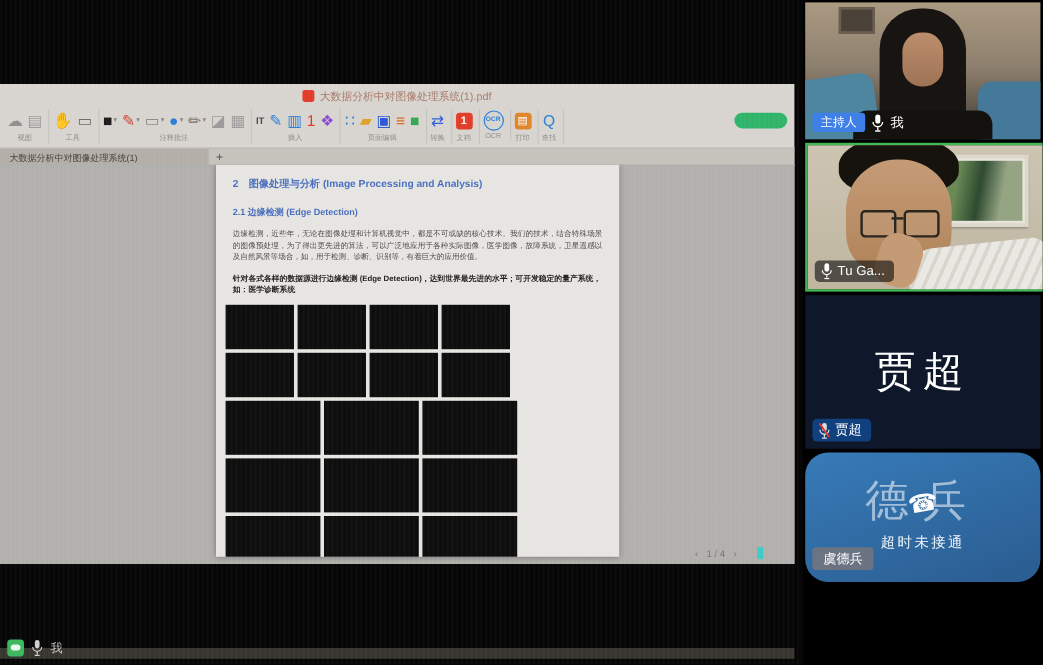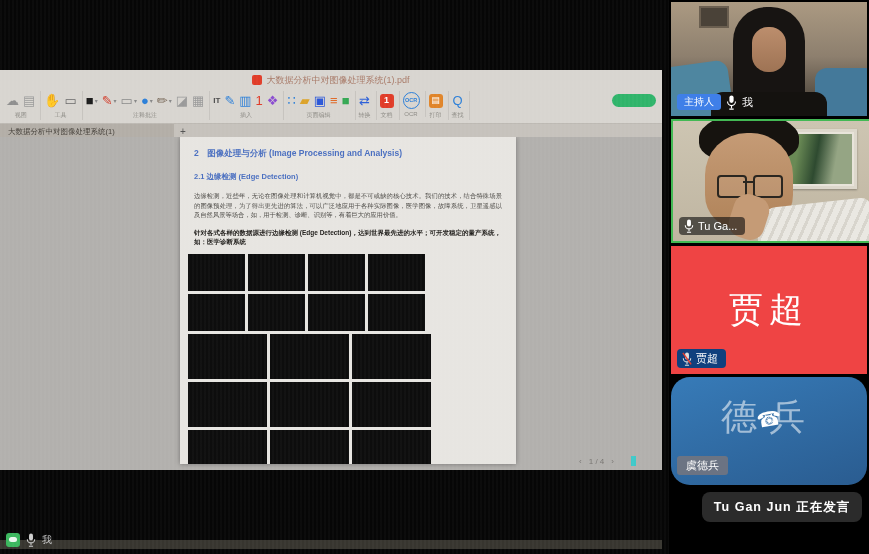--- a/index.html
+++ b/index.html
@@ -81,21 +81,21 @@
   .v2 .hair2{position:absolute;left:26px;top:-8px;width:100px;height:50px;background:#16130f;border-radius:50% 50% 40% 40%;}
   .v2 .face2{position:absolute;left:32px;top:12px;width:88px;height:96px;background:linear-gradient(#c59b76,#b08359);border-radius:42px 42px 34px 34px;}
   .v2 .gl,.v2 .gr{position:absolute;top:54px;width:26px;height:19px;border:2px solid #2a2620;border-radius:4px;background:rgba(255,255,255,.08);}
   .v2 .gl{left:44px;} .v2 .gr{left:80px;}
   .v2 .bridge{position:absolute;left:70px;top:60px;width:10px;height:2px;background:#2a2620;}
   .v2 .shirt{position:absolute;left:84px;bottom:-10px;width:116px;height:48px;border-radius:22px 10px 0 0;transform:rotate(-6deg);
              background:repeating-linear-gradient(120deg,#eae8e2 0 6px,#d8d5cd 6px 9px);}
   .v2 .hand{position:absolute;left:58px;bottom:2px;width:36px;height:44px;background:#c59b76;border-radius:14px;transform:rotate(18deg);}
   .namepill{display:flex;align-items:center;gap:4px;background:rgba(15,15,15,.62);color:#fff;
             font-size:11px;padding:2px 8px 2px 5px;border-radius:4px;}
-  .v3{top:246px;height:128px;background:#ef4444;display:flex;align-items:center;justify-content:center;}
+  .v3{top:246px;height:128px;background:#0f172a;display:flex;align-items:center;justify-content:center;}
   .bigname{color:#fff;font-size:34px;letter-spacing:6px;font-weight:500;}
   .pill3{background:#10407e;}
   .v4{top:377px;height:108px;background:linear-gradient(160deg,#377bb8,#2a5c90);border-radius:19px;}
   .v4 .center{position:absolute;left:0;top:16px;width:100%;text-align:center;}
   .bigname2{color:rgba(255,255,255,.55);font-size:36px;letter-spacing:12px;font-weight:500;position:relative;}
   .phoneicon{position:absolute;left:50%;top:14px;transform:translateX(-50%) rotate(-10deg);font-size:20px;color:#fff;}
   .timeout{color:#eef4fa;font-size:12px;margin-top:2px;letter-spacing:2px;}
   .pill4{position:absolute;left:6px;bottom:10px;background:rgba(118,118,126,.85);color:#fff;
          font-size:11px;padding:2px 9px;border-radius:3px;}
   .toast{position:absolute;left:33px;top:492px;width:160px;height:30px;background:#2b2b2b;border-radius:8px;
@@ -312,19 +312,19 @@
           </svg>
           <span>贾超</span>
         </span>
       </div>
     </div>
 
     <div class="tile v4">
       <div class="center">
         <div class="bigname2">德兵</div>
         <div class="phoneicon">☎</div>
+        <div class="timeout">超时未接通</div>
       </div>
       <span class="pill4">虞德兵</span>
     </div>
 
-    <div class="toast">Tu Gan Jun  正在发言</div>
   </div>
 </div>
 
 </body></html>

